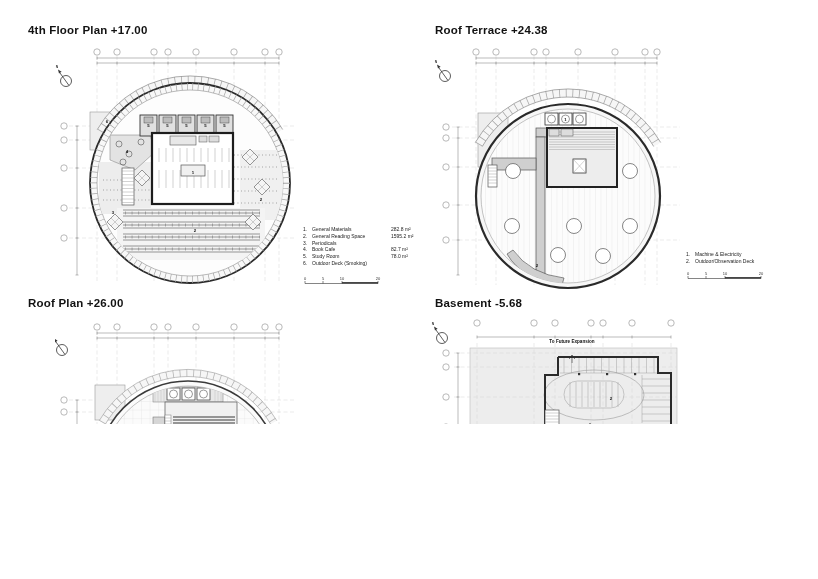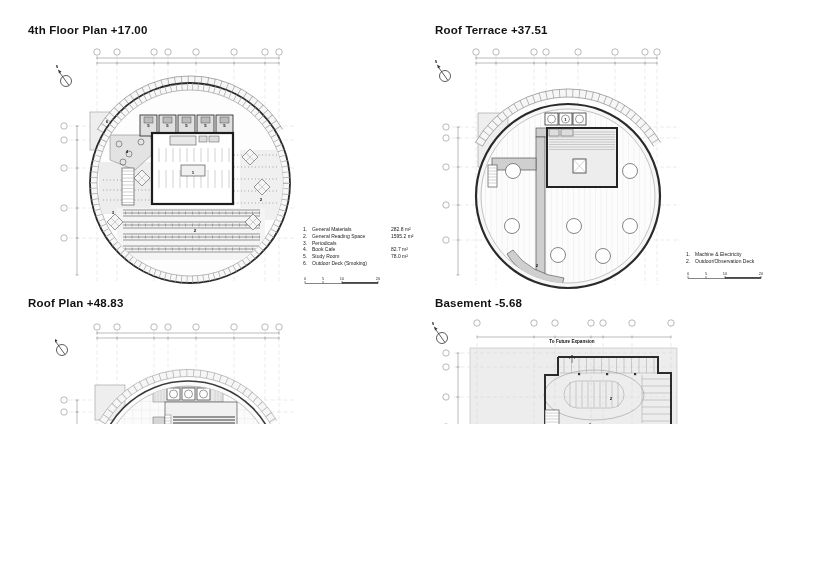--- a/index.html
+++ b/index.html
@@ -217,21 +217,21 @@
       <text class="stick" x="2" y="4.5">0</text>
       <text class="stick" x="20" y="4.5">5</text>
       <text class="stick" x="39" y="4.5">10</text>
       <text class="stick" x="75" y="4.5">20</text>
       <path d="M2,8.5H75M2,6v2.5M20,6v2.5M39,6v2.5M75,6v2.5" stroke="#333" stroke-width=".6" fill="none"></path>
       <rect x="39" y="7.1" width="36" height="1.4" fill="#333"></rect>
     </svg>
   </div>
 
   <div class="quad" style="left:410px;top:0;width:408px;height:290px;">
-    <div class="ptitle" style="left:25px;top:24px;">Roof Terrace +37.51</div>
+    <div class="ptitle" style="left:25px;top:24px;">Roof Terrace +24.38</div>
 
     <svg class="plansvg" style="left:20px;top:40px;" width="260" height="250" viewBox="0 0 260 250">
       <defs>
         <clipPath id="c2">
             <circle cx="138" cy="156" r="87"></circle>
           </clipPath>
         <pattern id="pat2" width="5.5" height="8" patternUnits="userSpaceOnUse">
             <path d="M0,0V8" stroke="#e3e3e3" stroke-width=".8"></path>
           </pattern>
       </defs>
@@ -342,21 +342,21 @@
       <text class="stick" x="2" y="4.5">0</text>
       <text class="stick" x="20" y="4.5">5</text>
       <text class="stick" x="39" y="4.5">10</text>
       <text class="stick" x="75" y="4.5">20</text>
       <path d="M2,8.5H75M2,6v2.5M20,6v2.5M39,6v2.5M75,6v2.5" stroke="#333" stroke-width=".6" fill="none"></path>
       <rect x="39" y="7.1" width="36" height="1.4" fill="#333"></rect>
     </svg>
   </div>
 
   <div class="quad" style="left:0;top:290px;width:410px;height:289px;">
-    <div class="ptitle" style="left:28px;top:7px;">Roof Plan +48.83</div>
+    <div class="ptitle" style="left:28px;top:7px;">Roof Plan +26.00</div>
 
     <svg class="plansvg" style="left:55px;top:25px;" width="245" height="255" viewBox="0 0 245 255">
       <defs>
         <clipPath id="c3">
             <circle cx="133" cy="157" r="86"></circle>
           </clipPath>
         <pattern id="pat3" width="8.6" height="8.6" patternUnits="userSpaceOnUse">
             <path d="M8.6,0H0V8.6" fill="none" stroke="#d9d9d9" stroke-width=".5"></path>
           </pattern>
       </defs>

